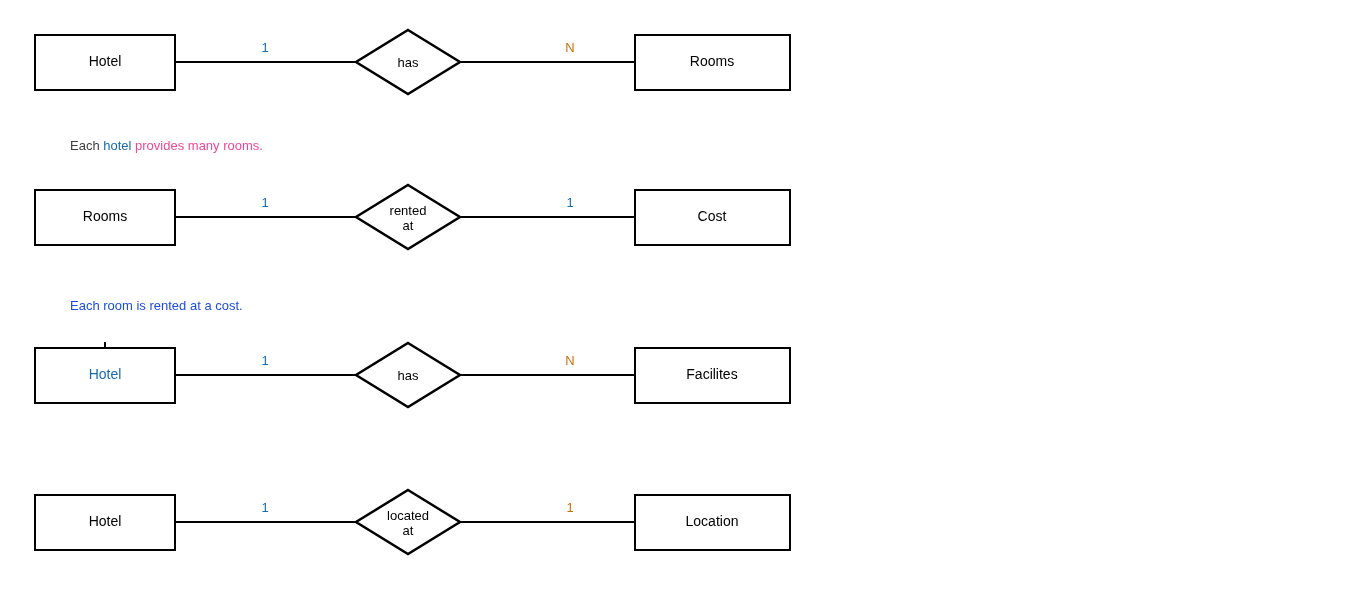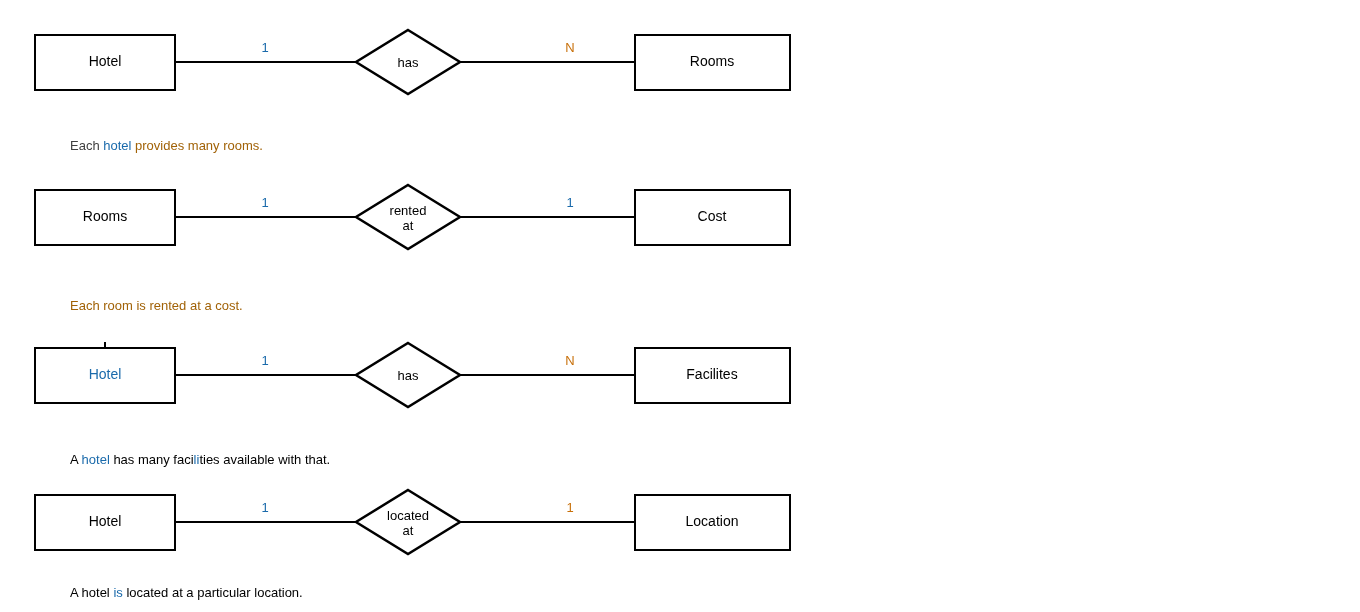--- a/index.html
+++ b/index.html
@@ -102,28 +102,22 @@
     <line x1="460" y1="522" x2="635" y2="522" stroke="black" stroke-width="2"></line>
 
     <text x="570" y="512" text-anchor="middle" font-family="Arial" font-size="13" fill="#c8700a">1</text>
 
     <rect x="635" y="495" width="155" height="55" fill="white" stroke="black" stroke-width="2"></rect>
     <text x="712" y="526" text-anchor="middle" font-family="Arial" font-size="14" fill="black">Location</text>
 
   </svg>
 
   <div class="description" style="top:138px; left:70px;">
-    <span style="color:#404040;">Each </span><span style="color:#1a6aab;">hotel</span><span style="color:#a16207;"> provides many rooms.</span>
+    <span style="color:#404040;">Each </span><span style="color:#1a6aab;">hotel</span><span style="color:#ec4899;"> provides many rooms.</span>
   </div>
 
   <div class="description" style="top:298px; left:70px;">
-    <span style="color:#a16207;">Each room is rented at a cost.</span>
+    <span style="color:#1d4ed8;">Each room is rented at a cost.</span>
   </div>
 
-  <div class="description" style="top:452px; left:70px;">
-    <span style="color:#000;">A </span><span style="color:#1a6aab;">hotel</span><span style="color:#000;"> has many faci</span><span style="color:#1a6aab;">li</span><span style="color:#000;">ties available with that.</span>
-  </div>
 
-  <div class="description" style="top:585px; left:70px;">
-    <span style="color:#000;">A hotel </span><span style="color:#1a6aab;">is</span><span style="color:#000;"> located at a particular location.</span>
-  </div>
 
 </div>
 
 </body></html>

